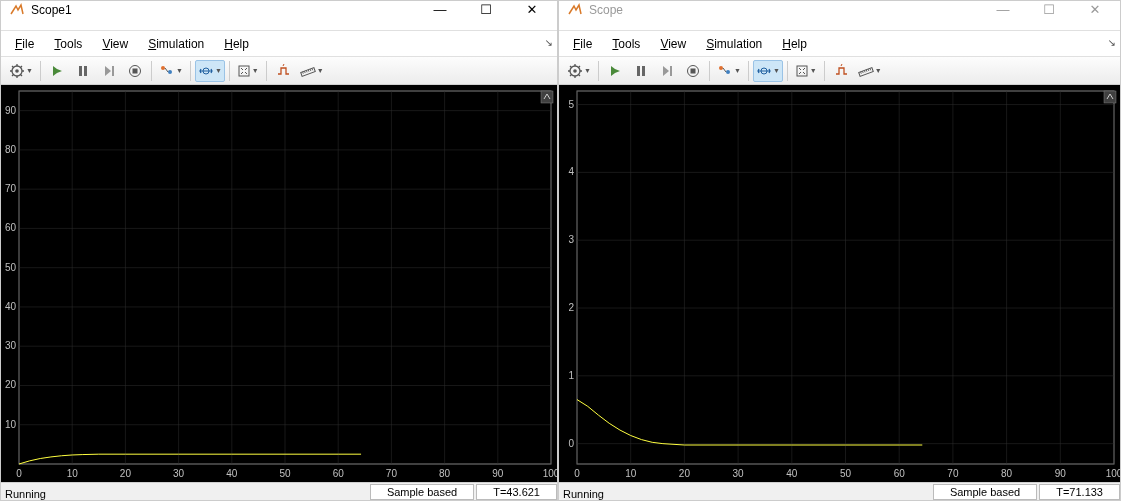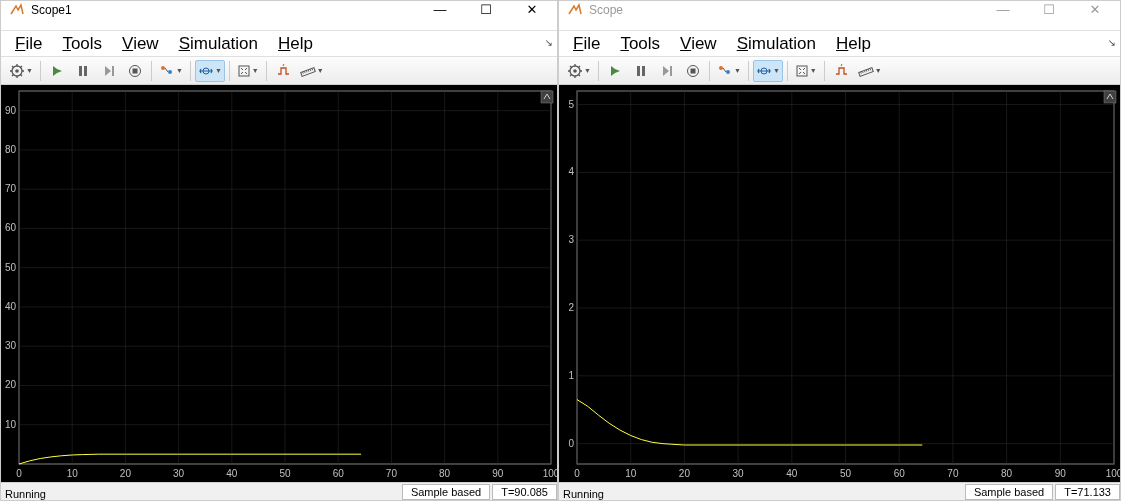--- a/index.html
+++ b/index.html
@@ -7,33 +7,33 @@
   .window { display: flex; flex-direction: column; border: 1px solid #ccc; background: #f0f0f0; }
   .win-left { width: 558px; height: 501px; }
   .win-right { width: 563px; height: 501px; }
   .titlebar { height: 30px; background: #fff; display: flex; align-items: center; padding: 0 2px 12px 8px; border-bottom: 1px solid #e0e0e0; }
   .titlebar.inactive { color: #999; }
   .titlebar .app-icon { width: 16px; height: 16px; margin-right: 6px; }
   .titlebar .title-text { flex: 1; font-size: 12px; }
   .titlebar .win-btns { display: flex; }
   .titlebar .win-btn { width: 46px; height: 30px; display: flex; align-items: center; justify-content: center; font-size: 13px; font-family: "Segoe UI Symbol", sans-serif; }
   .menubar { height: 26px; background: #fff; display: flex; align-items: center; padding: 0 6px; gap: 4px; border-bottom: 1px solid #e0e0e0; position: relative; }
-  .menubar .menu-item { padding: 3px 8px; font-size: 17px; text-align: center; }
+  .menubar .menu-item { padding: 3px 8px; font-size: 12px; text-align: center; }
   .menubar .menu-item u { text-decoration: underline; }
   .menubar .menu-arrow { position: absolute; right: 4px; top: 6px; font-size: 10px; color: #555; }
   .toolbar { height: 28px; background: linear-gradient(#fdfdfd,#ececec); display: flex; align-items: center; padding: 0 4px; gap: 0; border-bottom: 1px solid #d0d0d0; }
   .tool-btn { height: 22px; min-width: 24px; display: flex; align-items: center; justify-content: center; border: 1px solid transparent; border-radius: 2px; margin: 0 1px; padding: 0 2px; }
   .tool-btn.active { background: #cde6f7; border-color: #9ac3e6; }
   .tool-sep { width: 1px; height: 20px; background: #ccc; margin: 0 3px; }
   .tool-drop { font-size: 7px; color: #555; margin-left: 1px; }
   .plot-area { flex: 1; background: #000; position: relative; overflow: hidden; }
   .plot-svg { position: absolute; inset: 0; }
   .statusbar { height: 18px; background: #f0f0f0; display: flex; align-items: flex-end; font-size: 11px; border-top: 1px solid #d0d0d0; }
   .statusbar .status-text { flex: 1; padding: 0 4px; }
-  .statusbar .status-cell { border: 1px solid #bbb; background: #fff; padding: 0 8px; height: 16px; display: flex; align-items: center; margin-left: 2px; }
+  .statusbar .status-cell { border: 1px solid #bbb; background: #fff; padding: 0 16px; height: 16px; display: flex; align-items: center; margin-left: 2px; }
   svg text { font-family: "Segoe UI", sans-serif; }
 </style>
 </head>
 <body>
 
 <div class="window win-left">
   <div class="titlebar">
     <span class="app-icon">
       <svg viewBox="0 0 16 16">
           <rect width="16" height="16" fill="#fff"></rect>
@@ -189,21 +189,21 @@
         <text x="15" y="67.89473684210526" fill="#c0c0c0" font-size="10" text-anchor="end">80</text>
         <text x="15" y="28.63157894736844" fill="#c0c0c0" font-size="10" text-anchor="end">90</text>
         <path d="M18 379 L28.64 375.85894736842107 L39.28 373.50315789473683 L49.92 371.9326315789474 L60.56 370.7547368421053 L71.2 369.9694736842105 L81.84 369.57684210526315 L97.8 369.1842105263158 L124.4 369.1842105263158 L177.6 369.1842105263158 L230.8 369.1842105263158 L284 369.1842105263158 L337.2 369.1842105263158 L360.076 369.1842105263158" stroke="#ffff40" stroke-width="1" fill="none"></path>
         <rect x="540" y="6" width="12" height="12" fill="#404040" stroke="#808080" stroke-width="0.5"></rect>
         <path d="M543 14 L546 9 L549 14" stroke="#ccc" stroke-width="1" fill="none"></path>
       </svg>
   </div>
   <div class="statusbar">
     <span class="status-text">Running</span>
     <span class="status-cell">Sample based</span>
-    <span class="status-cell">T=90.085</span>
+    <span class="status-cell">T=43.621</span>
   </div>
 </div>
 
 <div class="window win-right">
   <div class="titlebar inactive">
     <span class="app-icon">
       <svg viewBox="0 0 16 16">
           <rect width="16" height="16" fill="#fff"></rect>
           <path d="M2 12 L7 4 L9 8 L12 3 L14 12" stroke="#d97a2a" stroke-width="1.5" fill="none"></path>
         </svg>

